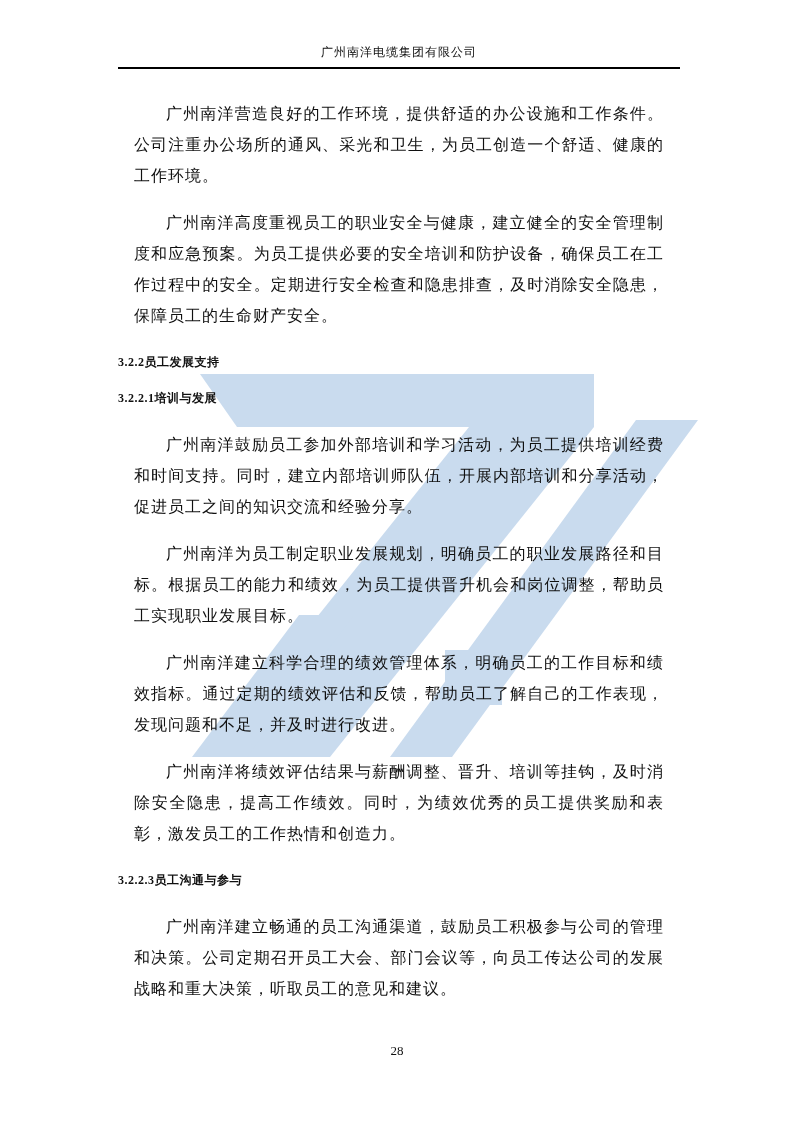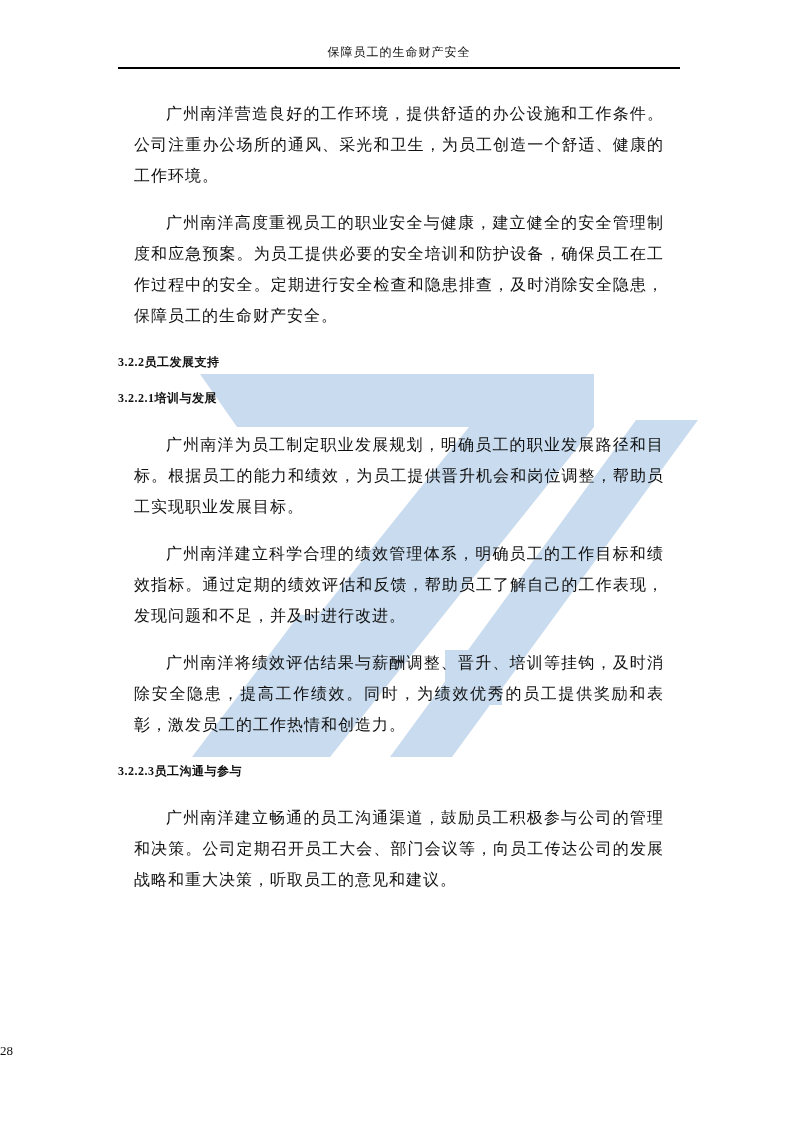--- a/index.html
+++ b/index.html
@@ -34,48 +34,50 @@
   .para{margin:16px;text-indent:2em;}
   .sec-heading{
     font-size:12px;font-weight:bold;
     letter-spacing:0.5px;line-height:30px;
     margin:6px 0 3px 0;
     text-align:left;
   }
   .page-footer{
     position:absolute;bottom:64px;left:0;right:0;
     z-index:1;
+    text-align:center;
     font-size:13px;
     font-family:Liberation Serif, serif;
   }
 </style>
 </head>
 <body>
 
 <div class="page">
 
   <svg class="watermark" viewBox="0 0 794 1123" xmlns="http://www.w3.org/2000/svg" aria-hidden="true">
     <polygon points="200,374 594,374 594,427 237,427" fill="#c9dbee"></polygon>
     <polygon points="469,427 594,427 330,757 205,757" fill="#c9dbee"></polygon>
     <polygon points="636,420 698,420 452,757 390,757" fill="#c9dbee"></polygon>
     <polygon points="299,615 354,615 247,757 192,757" fill="#c9dbee"></polygon>
     <polygon points="445,650 502,650 502,705 445,705" fill="#c9dbee"></polygon>
   </svg>
 
   <div class="page-header">
-    <span>保障员工的生命财产安全</span>
+    <span>广州南洋电缆集团有限公司</span>
   </div>
 
   <div class="doc-body">
     <p class="para">广州南洋营造良好的工作环境，提供舒适的办公设施和工作条件。公司注重办公场所的通风、采光和卫生，为员工创造一个舒适、健康的工作环境。</p>
     <p class="para">广州南洋高度重视员工的职业安全与健康，建立健全的安全管理制度和应急预案。为员工提供必要的安全培训和防护设备，确保员工在工作过程中的安全。定期进行安全检查和隐患排查，及时消除安全隐患，保障员工的生命财产安全。</p>
 
     <div class="sec-heading">3.2.2员工发展支持</div>
     <div class="sec-heading">3.2.2.1培训与发展</div>
 
+    <p class="para">广州南洋鼓励员工参加外部培训和学习活动，为员工提供培训经费和时间支持。同时，建立内部培训师队伍，开展内部培训和分享活动，促进员工之间的知识交流和经验分享。</p>
     <p class="para">广州南洋为员工制定职业发展规划，明确员工的职业发展路径和目标。根据员工的能力和绩效，为员工提供晋升机会和岗位调整，帮助员工实现职业发展目标。</p>
 
 
     <p class="para">广州南洋建立科学合理的绩效管理体系，明确员工的工作目标和绩效指标。通过定期的绩效评估和反馈，帮助员工了解自己的工作表现，发现问题和不足，并及时进行改进。</p>
     <p class="para">广州南洋将绩效评估结果与薪酬调整、晋升、培训等挂钩，及时消除安全隐患，提高工作绩效。同时，为绩效优秀的员工提供奖励和表彰，激发员工的工作热情和创造力。</p>
 
     <div class="sec-heading">3.2.2.3员工沟通与参与</div>
 
     <p class="para">广州南洋建立畅通的员工沟通渠道，鼓励员工积极参与公司的管理和决策。公司定期召开员工大会、部门会议等，向员工传达公司的发展战略和重大决策，听取员工的意见和建议。</p>
   </div>

